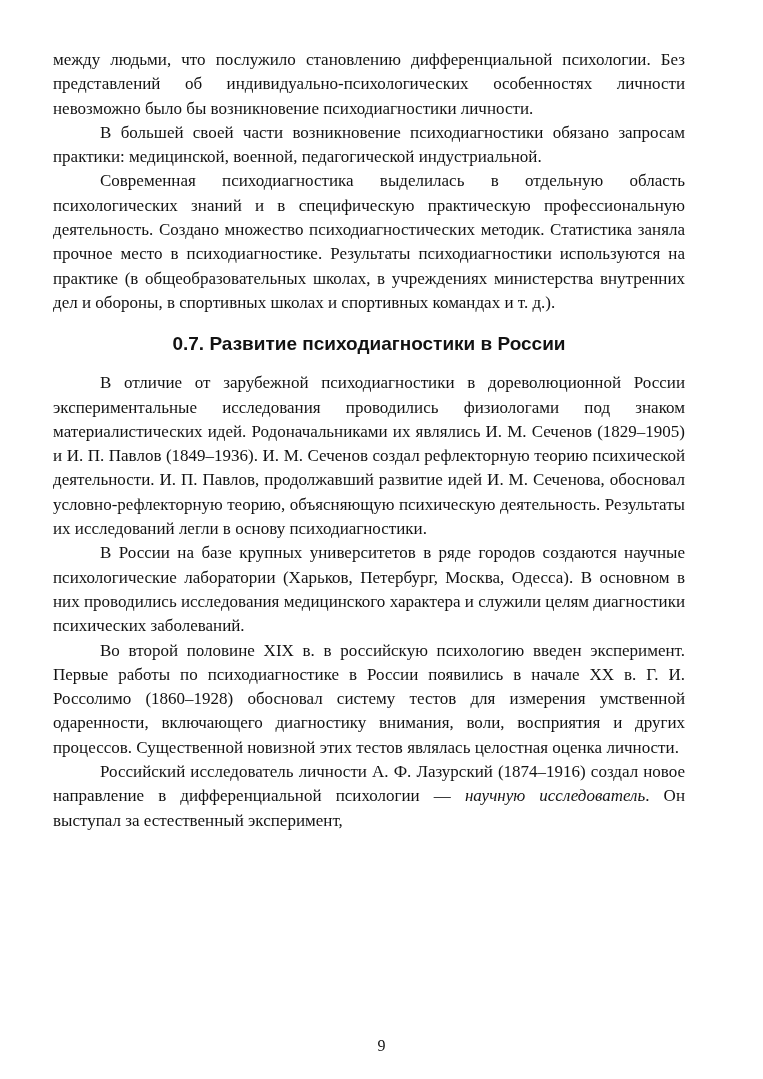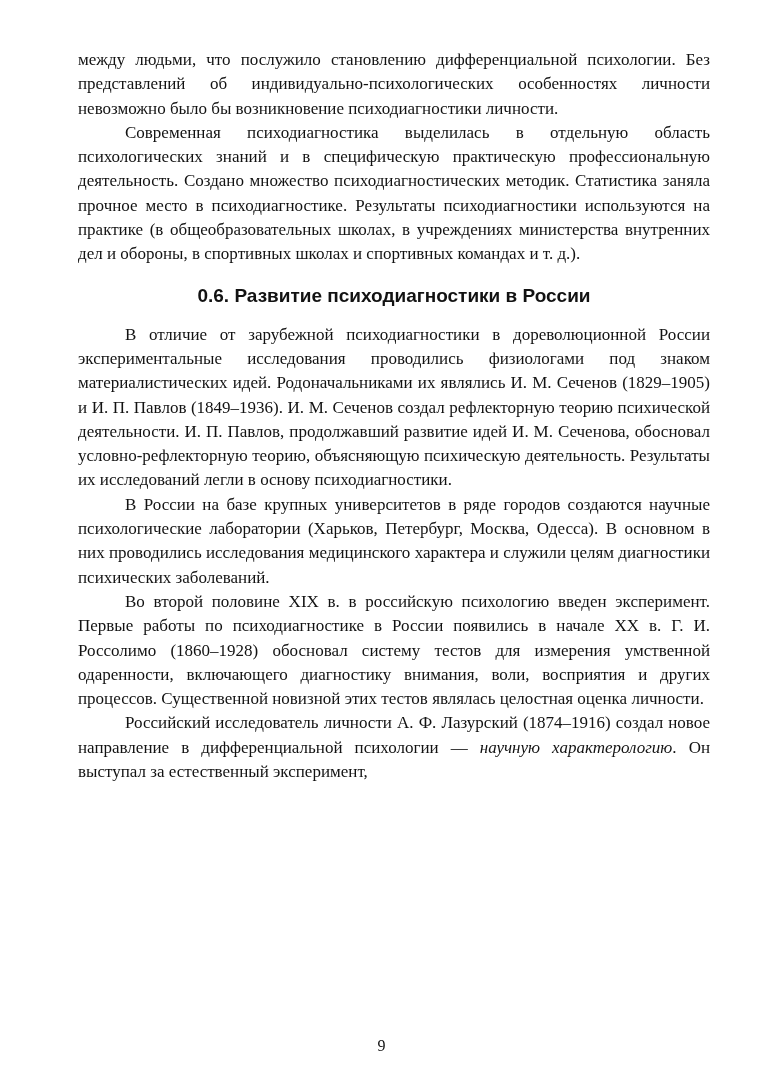--- a/index.html
+++ b/index.html
@@ -12,21 +12,21 @@
     position: relative;
     width: 763px;
     height: 1079px;
     background: #ffffff;
     overflow: hidden;
     font-family: "Liberation Serif", serif;
     color: #121212;
   }
   .text-block {
     position: absolute;
-    left: 78px;
+    left: 53px;
     top: 48px;
     width: 632px;
     font-size: 17px;
     line-height: 24.3px;
     text-align: justify;
   }
   .text-block p {
     margin: 0;
     padding: 0;
     text-indent: 47px;
@@ -57,25 +57,26 @@
     font-family: "Liberation Serif", serif;
     color: #121212;
   }
 </style>
 </head>
 <body>
 
 <div class="page">
   <div class="text-block">
     <p class="no-indent">между людьми, что послужило становлению дифференциальной психологии. Без представлений об индивидуально-психологических особенностях личности невозможно было бы возникновение психодиагностики личности.</p>
+    <p>В большей своей части возникновение психодиагностики обязано запросам практики: медицинской, военной, педагогической индустриальной.</p>
     <p>Современная психодиагностика выделилась в отдельную область психологических знаний и в специфическую практическую профессиональную деятельность. Создано множество психодиагностических методик. Статистика заняла прочное место в психодиагностике. Результаты психодиагностики используются на практике (в общеобразовательных школах, в учреждениях министерства внутренних дел и обороны, в спортивных школах и спортивных командах и т. д.).</p>
 
-    <h2 class="section-heading">0.6. Развитие психодиагностики в России</h2>
+    <h2 class="section-heading">0.7. Развитие психодиагностики в России</h2>
 
     <p>В отличие от зарубежной психодиагностики в дореволюционной России экспериментальные исследования проводились физиологами под знаком материалистических идей. Родоначальниками их являлись И. М. Сеченов (1829–1905) и И. П. Павлов (1849–1936). И. М. Сеченов создал рефлекторную теорию психической деятельности. И. П. Павлов, продолжавший развитие идей И. М. Сеченова, обосновал условно-рефлекторную теорию, объясняющую психическую деятельность. Результаты их исследований легли в основу психодиагностики.</p>
     <p>В России на базе крупных университетов в ряде городов создаются научные психологические лаборатории (Харьков, Петербург, Москва, Одесса). В основном в них проводились исследования медицинского характера и служили целям диагностики психических заболеваний.</p>
     <p>Во второй половине XIX в. в российскую психологию введен эксперимент. Первые работы по психодиагностике в России появились в начале XX в. Г. И. Россолимо (1860–1928) обосновал систему тестов для измерения умственной одаренности, включающего диагностику внимания, воли, восприятия и других процессов. Существенной новизной этих тестов являлась целостная оценка личности.</p>
 
-    <p><span>Российский исследователь личности А. Ф. Лазурский (1874–1916) создал новое направление в дифференциальной психологии — </span><span class="italic">научную характерологию</span><span>. Он выступал за естественный эксперимент,</span></p>
+    <p><span>Российский исследователь личности А. Ф. Лазурский (1874–1916) создал новое направление в дифференциальной психологии — </span><span class="italic">научную исследователь</span><span>. Он выступал за естественный эксперимент,</span></p>
   </div>
 
   <div class="page-number">9</div>
 </div>
 
 </body></html>

